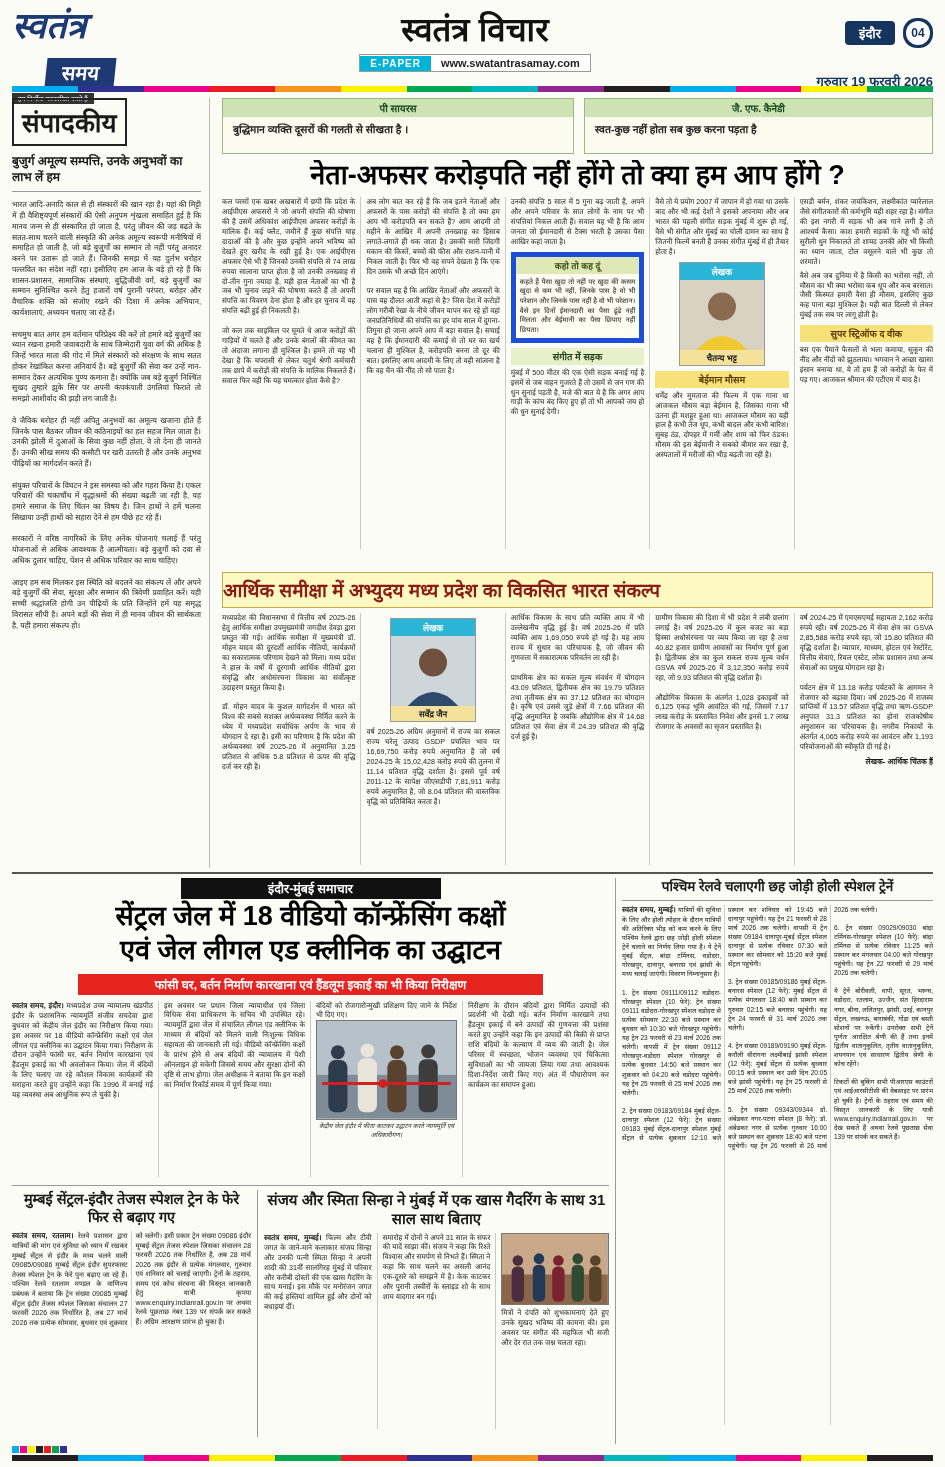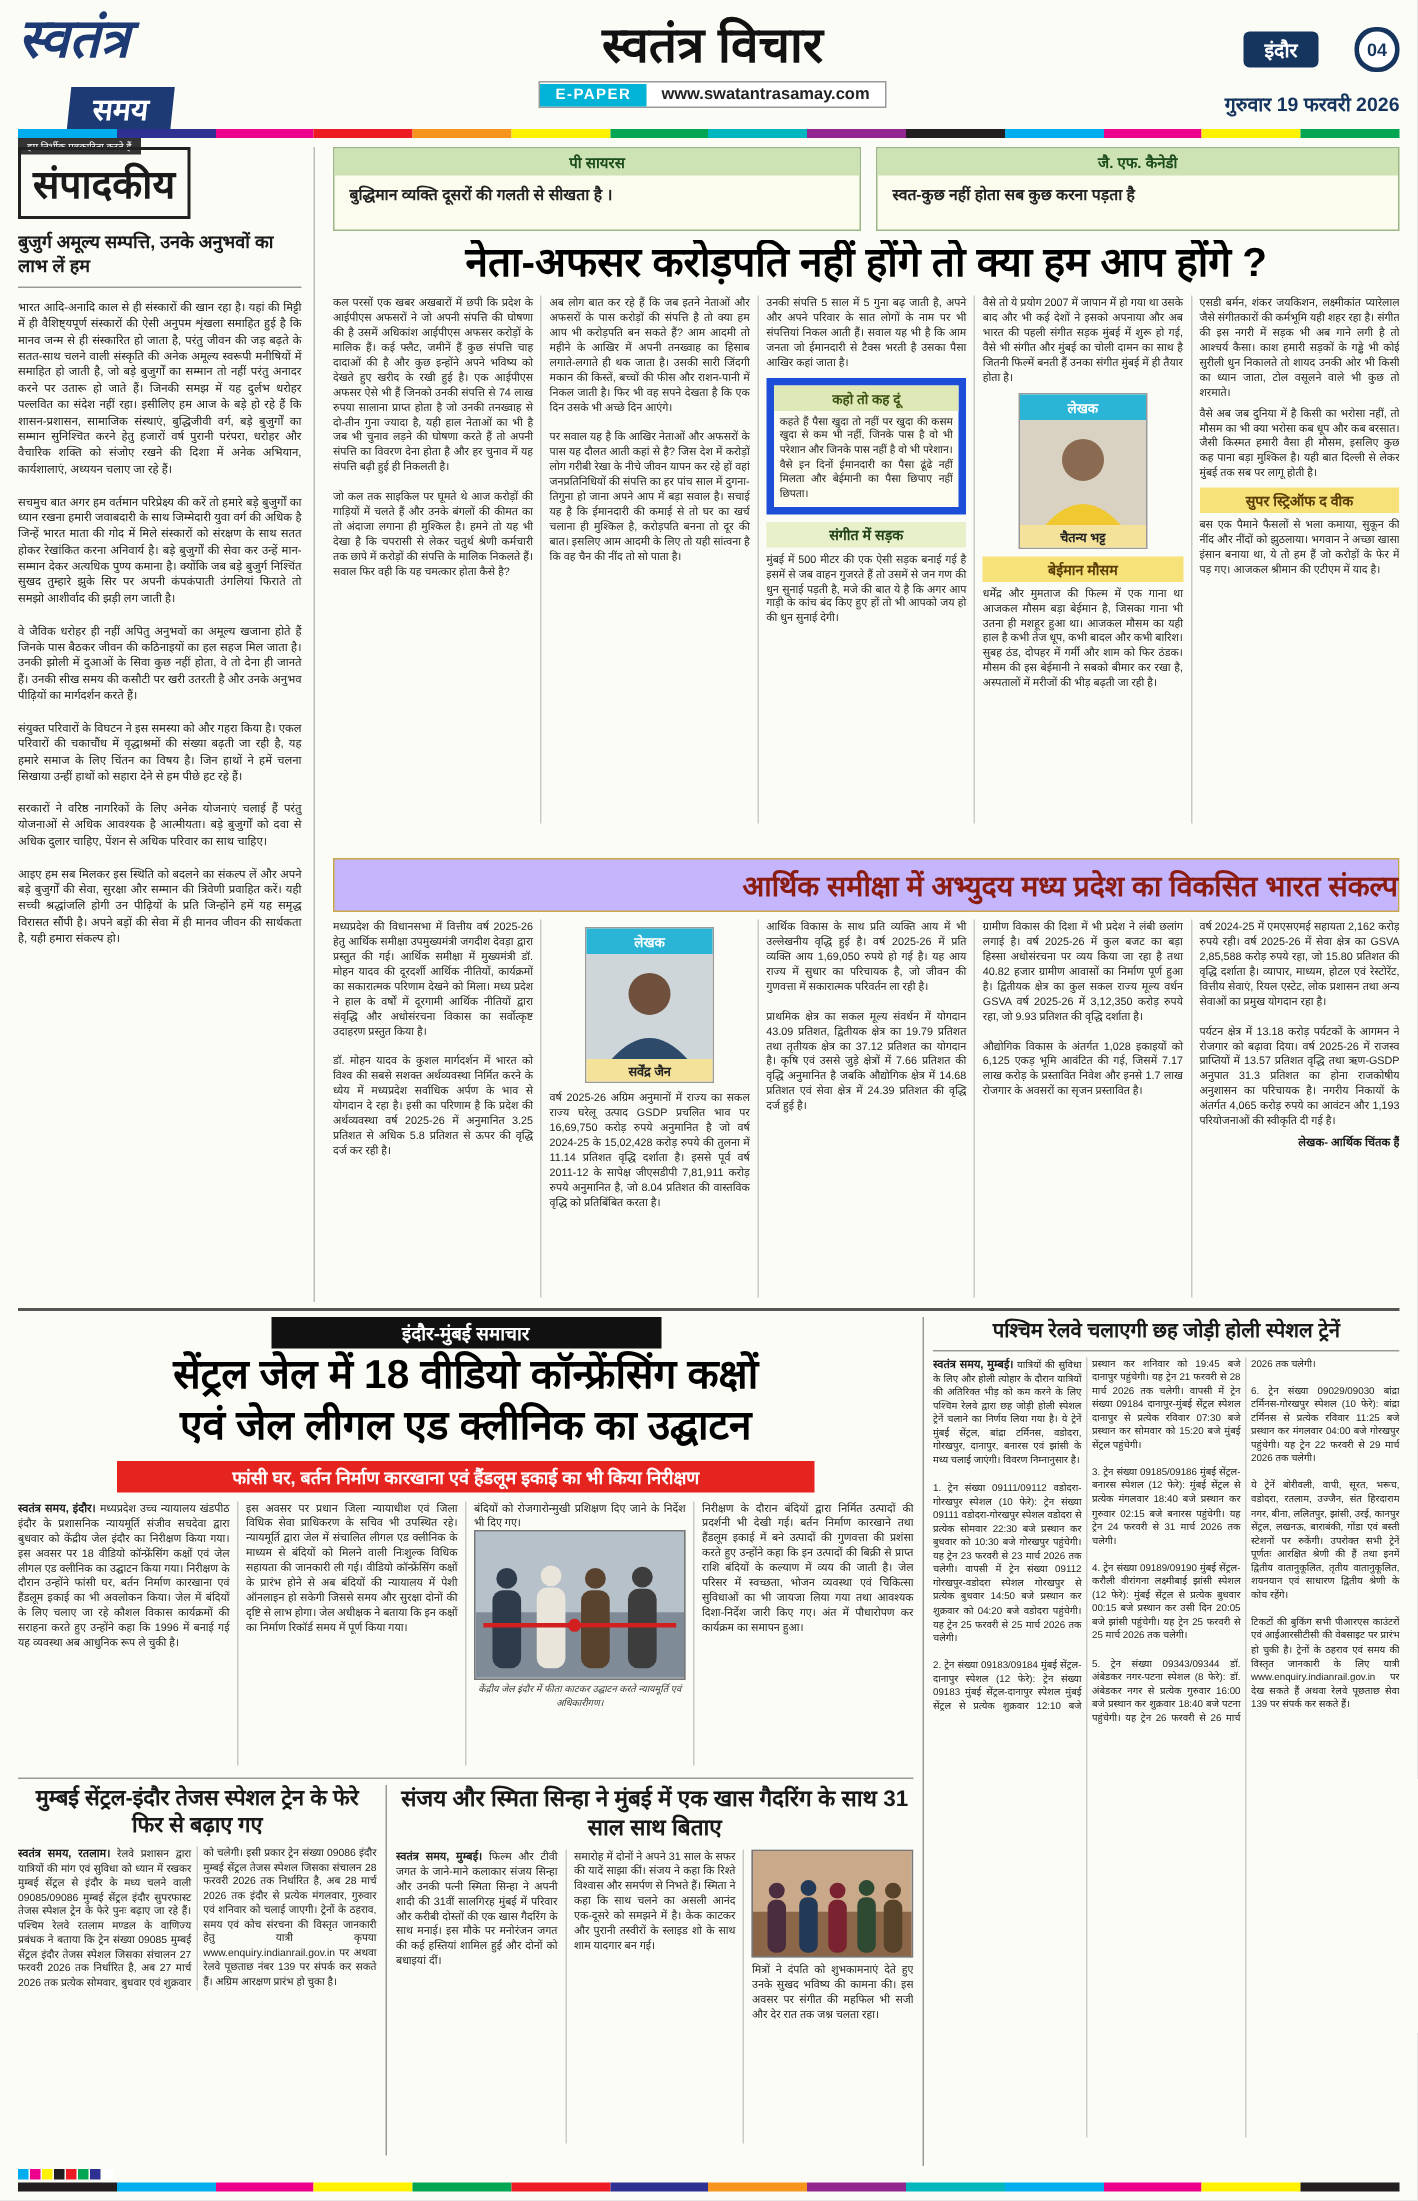--- a/index.html
+++ b/index.html
@@ -22,26 +22,26 @@
   .logo-line1{font-size:36px;font-weight:bold;font-style:italic;color:#1d3a74;line-height:1}
   .logo-line2{display:inline-block;background:#1d3a74;color:#fff;font-size:20px;font-weight:bold;
               padding:1px 16px;margin-left:34px;margin-top:-4px;transform:skewX(-6deg)}
   .logo-tagline{display:inline-block;background:#333;color:#fff;font-size:6.5px;padding:1px 6px;margin-top:3px}
   .masthead-center{flex:1;text-align:center}
   .edition-title{font-size:33px;font-weight:bold;color:#111;line-height:1.1;margin-top:4px}
   .epaper-row{display:inline-flex;align-items:center;border:1px solid #999;background:#fff;margin-top:6px}
   .epaper-badge{background:#00b3d7;color:#fff;font-weight:bold;font-size:10px;padding:2px 10px;letter-spacing:1px}
   .website{font-size:11px;font-weight:bold;color:#222;padding:2px 10px}
   .masthead-right{width:195px;text-align:right}
-  .city-row{display:flex;justify-content:flex-end;align-items:center;gap:24px;margin-top:10px}
+  .city-row{display:flex;justify-content:flex-end;align-items:center;gap:8px;margin-top:10px}
   .city-badge{background:#15355e;color:#fff;font-weight:bold;font-size:13px;padding:3px 14px;border-radius:4px}
   .page-square{width:30px;height:30px;background:#15355e;border-radius:14px;display:flex;align-items:center;justify-content:center}
   .page-circle{width:24px;height:24px;border-radius:50%;background:#fff;display:flex;align-items:center;justify-content:center;
                font-size:12px;font-weight:bold;color:#15355e}
-  .date-label{font-size:13px;font-weight:bold;color:#15355e;margin-top:12px}
+  .date-label{font-size:13px;font-weight:bold;color:#15355e;margin-top:24px}
 
   .stripe{left:12px;width:921px;height:6px;display:flex}
   .stripe div{flex:1}
 
   
   .editorial{left:12px;top:98px;width:198px;height:770px;border-right:1px solid #bbb;padding-right:8px;overflow:hidden}
   .editorial-title{font-size:26px;font-weight:bold;border:2px solid #222;padding:4px 8px;display:inline-block}
   .editorial-sub{font-size:12px;font-weight:bold;margin:8px 0;border-bottom:1px solid #999;padding-bottom:6px;line-height:1.3}
   .editorial-body{font-size:7.6px;line-height:1.42;text-align:justify;color:#222}
 
@@ -59,22 +59,22 @@
   .inset-box{border:5px solid #1d4ed8;background:#fdfdf2;margin:5px 0}
   .inset-head{background:#dfe9b8;font-weight:bold;font-size:9px;text-align:center;padding:2px 0;color:#3c5210}
   .inset-body{font-size:7px;line-height:1.38;padding:3px 4px;text-align:justify}
   .author-card{width:86px;margin:5px auto;border:1px solid #999;background:#fff}
   .author-head{background:#2ab5d6;color:#fff;font-weight:bold;font-size:9px;text-align:center;padding:2px 0}
   .author-photo svg{display:block;width:100%;height:70px}
   .author-name{background:#f5e29a;font-weight:bold;font-size:8.5px;text-align:center;padding:2px 0;color:#222}
 
   
   .economy{left:222px;top:572px;width:711px;height:296px;overflow:hidden}
-  .econ-headline{background:#c4b5fd;border:1px solid #caa84a;color:#8a1c12;font-weight:800;font-size:19px;
-                 text-align:right;padding:4px 0;margin-bottom:5px}
+  .econ-headline{background:#fef9c3;border:1px solid #caa84a;color:#8a1c12;font-weight:800;font-size:19px;
+                 text-align:left;padding:4px 0;margin-bottom:5px}
   .econ-body{height:252px}
   .econ-credit{font-weight:bold;font-size:7.6px;text-align:right;margin-top:4px}
 
   .hr-main{left:12px;top:872px;width:921px;border-top:2px solid #555}
 
   
   .bottom-left{left:12px;top:878px;width:604px;height:566px;border-right:1px solid #999;padding-right:6px;overflow:hidden}
   .city-banner{background:#111;color:#fff;font-weight:bold;font-size:12.5px;text-align:center;
                width:260px;margin:0 auto;padding:2px 0}
   .jail-headline{font-size:27px;font-weight:800;text-align:center;line-height:1.25;color:#000;margin-top:1px}

